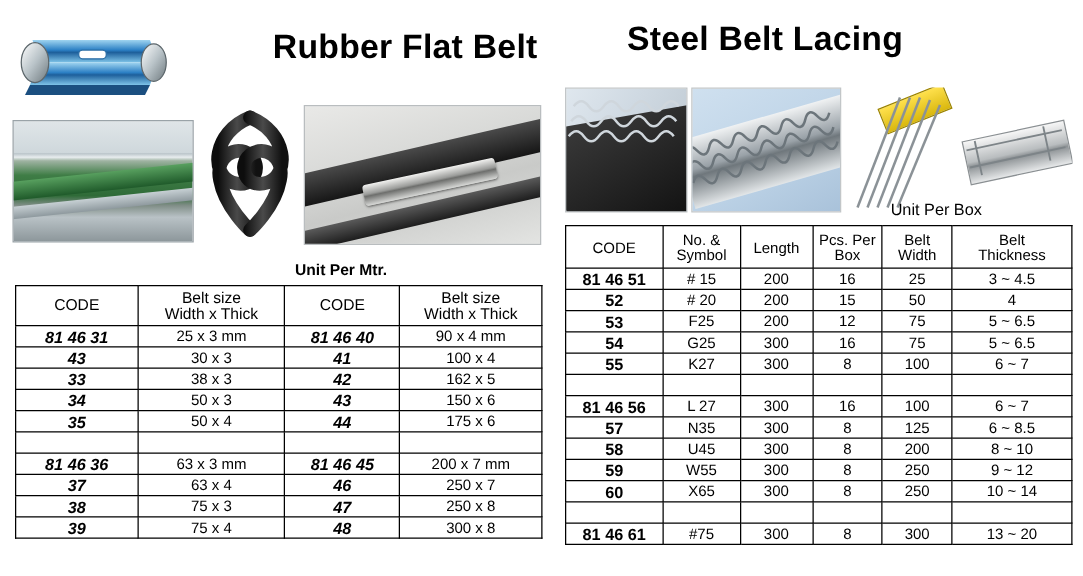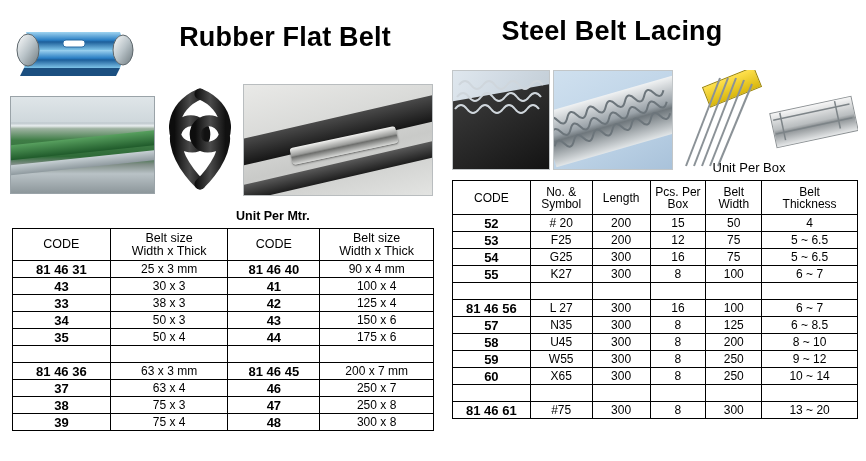--- a/index.html
+++ b/index.html
@@ -10,21 +10,21 @@
     font-family: "Liberation Sans", sans-serif;
     color: #000;
     position: relative;
     overflow: hidden;
   }
   .page { position: relative; width: 866px; height: 461px; }
 
   
   .h-left {
     position: absolute; left: 140px; top: 22px; width: 290px;
-    text-align: center;
+    text-align: right;
     font-size: 27px; font-weight: bold; letter-spacing: .2px;
   }
   .h-right {
     position: absolute; left: 452px; top: 16px; width: 320px;
     text-align: center;
     font-size: 27px; font-weight: bold; letter-spacing: .2px;
   }
 
   
   .belt-iso {
@@ -137,21 +137,21 @@
     padding: 0;
     font-weight: normal;
     line-height: 1.0;
   }
   .tbl .hdr { font-weight: bold; font-size: 12px; }
 
   
   #left-table { left: 12px; top: 228px; width: 422px; }
   #left-table td, #left-table th { height: 17px; }
   #left-table .hdr td { height: 32px; font-size: 12.5px; }
-  #left-table .code { font-weight: bold; font-size: 13px; }
+  #left-table .code { font-weight: bold; font-size: 13px; font-style: italic; }
 
   
   #right-table { left: 452px; top: 180px; width: 406px; }
   #right-table td, #right-table th { height: 17px; }
   #right-table .hdr td { height: 34px; font-size: 12px; }
   #right-table .code { font-weight: bold; font-size: 13px; }
   .sep-row td { height: 8px; border-left:1px solid #000; border-right:1px solid #000; }
 </style>
 </head>
 <body>
@@ -287,21 +287,21 @@
       <tr>
         <td class="code">43</td>
         <td>30 x 3</td>
         <td class="code">41</td>
         <td>100 x 4</td>
       </tr>
       <tr>
         <td class="code">33</td>
         <td>38 x 3</td>
         <td class="code">42</td>
-        <td>125 x 4</td>
+        <td>162 x 5</td>
       </tr>
       <tr>
         <td class="code">34</td>
         <td>50 x 3</td>
         <td class="code">43</td>
         <td>150 x 6</td>
       </tr>
       <tr>
         <td class="code">35</td>
         <td>50 x 4</td>
@@ -368,20 +368,28 @@
           <div>Belt</div>
           <div>Width</div>
         </td>
         <td>
           <div>Belt</div>
           <div>Thickness</div>
         </td>
       </tr>
 
       <tr>
+        <td class="code"><span>81 46</span> <span>51</span></td>
+        <td># 15</td>
+        <td>200</td>
+        <td>16</td>
+        <td>25</td>
+        <td>3 ~ 4.5</td>
+      </tr>
+      <tr>
         <td class="code">52</td>
         <td># 20</td>
         <td>200</td>
         <td>15</td>
         <td>50</td>
         <td>4</td>
       </tr>
       <tr>
         <td class="code">53</td>
         <td>F25</td>

